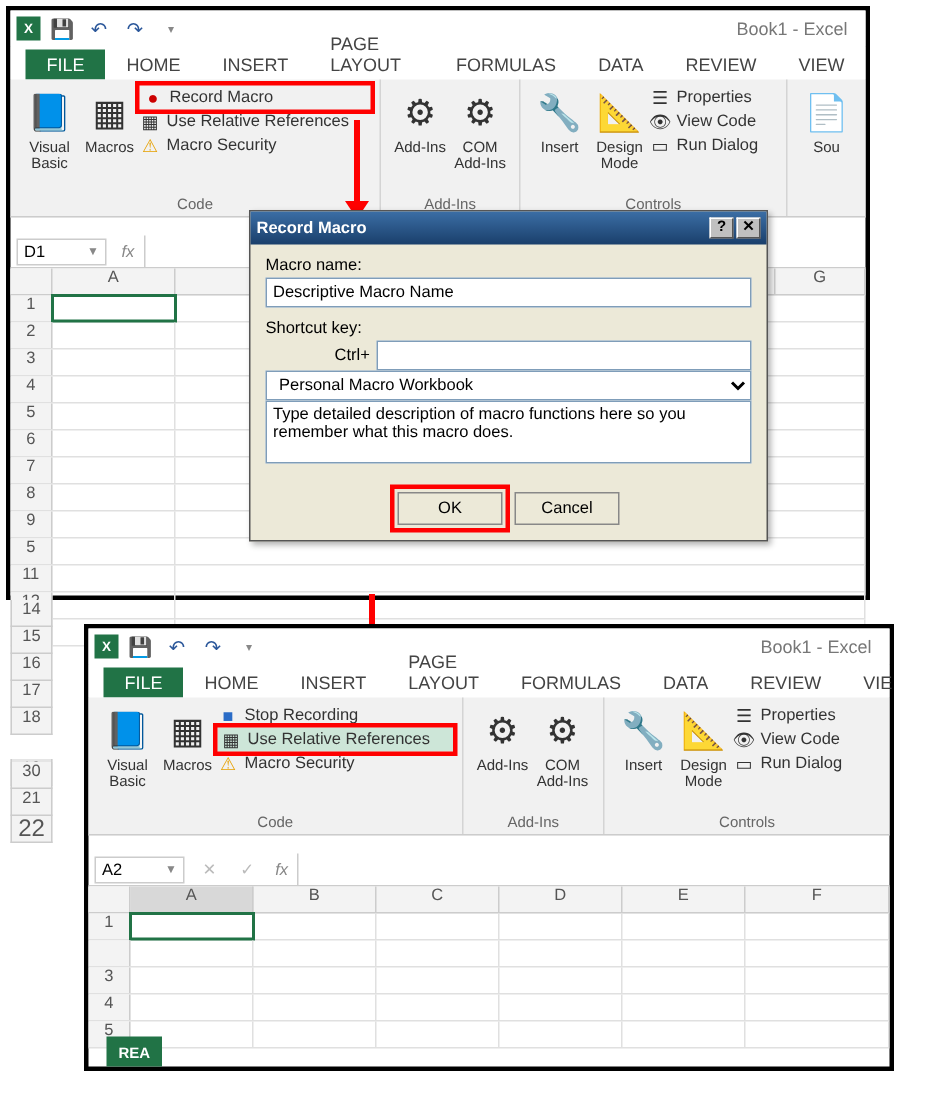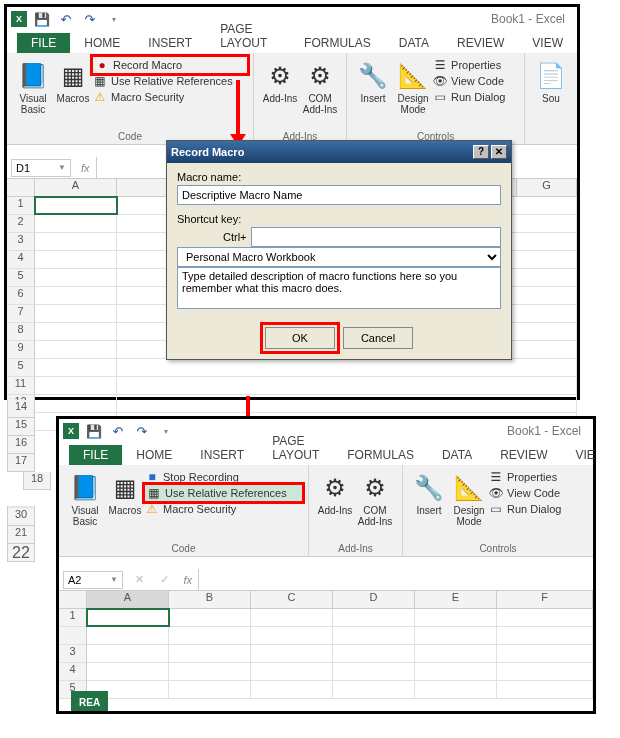--- a/index.html
+++ b/index.html
@@ -433,17 +433,17 @@
         <div class="cell" style="width: auto; flex: 1 1 0%;"></div>
       </div>
     </div>
   <div class="tab-status">REA</div>
 </div>
 
 <div style="position: absolute; left: 7px; width: 28px; height: 18px; background: rgb(243, 243, 243); border-right: 1px solid rgb(204, 204, 204); border-bottom: 1px solid rgb(204, 204, 204); border-left: 1px solid rgb(204, 204, 204); border-image: initial; border-top: none; font-size: 11px; text-align: center; color: rgb(85, 85, 85); top: 400px;">14</div>
 <div style="position: absolute; left: 7px; width: 28px; height: 18px; background: rgb(243, 243, 243); border-right: 1px solid rgb(204, 204, 204); border-bottom: 1px solid rgb(204, 204, 204); border-left: 1px solid rgb(204, 204, 204); border-image: initial; border-top: none; font-size: 11px; text-align: center; color: rgb(85, 85, 85); top: 418px;">15</div>
 <div style="position: absolute; left: 7px; width: 28px; height: 18px; background: rgb(243, 243, 243); border-right: 1px solid rgb(204, 204, 204); border-bottom: 1px solid rgb(204, 204, 204); border-left: 1px solid rgb(204, 204, 204); border-image: initial; border-top: none; font-size: 11px; text-align: center; color: rgb(85, 85, 85); top: 436px;">16</div>
 <div style="position: absolute; left: 7px; width: 28px; height: 18px; background: rgb(243, 243, 243); border-right: 1px solid rgb(204, 204, 204); border-bottom: 1px solid rgb(204, 204, 204); border-left: 1px solid rgb(204, 204, 204); border-image: initial; border-top: none; font-size: 11px; text-align: center; color: rgb(85, 85, 85); top: 454px;">17</div>
-<div style="position: absolute; left: 7px; width: 28px; height: 18px; background: rgb(243, 243, 243); border-right: 1px solid rgb(204, 204, 204); border-bottom: 1px solid rgb(204, 204, 204); border-left: 1px solid rgb(204, 204, 204); border-image: initial; border-top: none; font-size: 11px; text-align: center; color: rgb(85, 85, 85); top: 472px; margin-left: 16px;">18</div>
+<div style="position: absolute; left: 7px; width: 28px; height: 18px; background: rgb(243, 243, 243); border-right: 1px solid rgb(204, 204, 204); border-bottom: 1px solid rgb(204, 204, 204); border-left: 1px solid rgb(204, 204, 204); border-image: initial; border-top: none; font-size: 11px; text-align: center; color: rgb(85, 85, 85); top: 472px;">18</div>
 <div style="position: absolute; left: 7px; width: 28px; height: 18px; background: #e5e5e5; border-right: 1px solid rgb(204, 204, 204); border-bottom: 1px solid rgb(204, 204, 204); border-left: 1px solid rgb(204, 204, 204); border-image: initial; border-top: none; font-size: 11px; text-align: center; color: rgb(85, 85, 85); top: 506px;">19</div>
 <div style="position: absolute; left: 7px; width: 28px; height: 18px; background: rgb(243, 243, 243); border-right: 1px solid rgb(204, 204, 204); border-bottom: 1px solid rgb(204, 204, 204); border-left: 1px solid rgb(204, 204, 204); border-image: initial; border-top: none; font-size: 11px; text-align: center; color: rgb(85, 85, 85); top: 508px;">30</div>
 <div style="position: absolute; left: 7px; width: 28px; height: 18px; background: rgb(243, 243, 243); border-right: 1px solid rgb(204, 204, 204); border-bottom: 1px solid rgb(204, 204, 204); border-left: 1px solid rgb(204, 204, 204); border-image: initial; border-top: none; font-size: 11px; text-align: center; color: rgb(85, 85, 85); top: 526px;">21</div>
 <div style="position: absolute; left: 7px; width: 28px; height: 18px; background: rgb(243, 243, 243); border-right: 1px solid rgb(204, 204, 204); border-bottom: 1px solid rgb(204, 204, 204); border-left: 1px solid rgb(204, 204, 204); border-image: initial; border-top: none; font-size: 16px; text-align: center; color: rgb(85, 85, 85); top: 544px;">22</div>
 
 </body></html>

